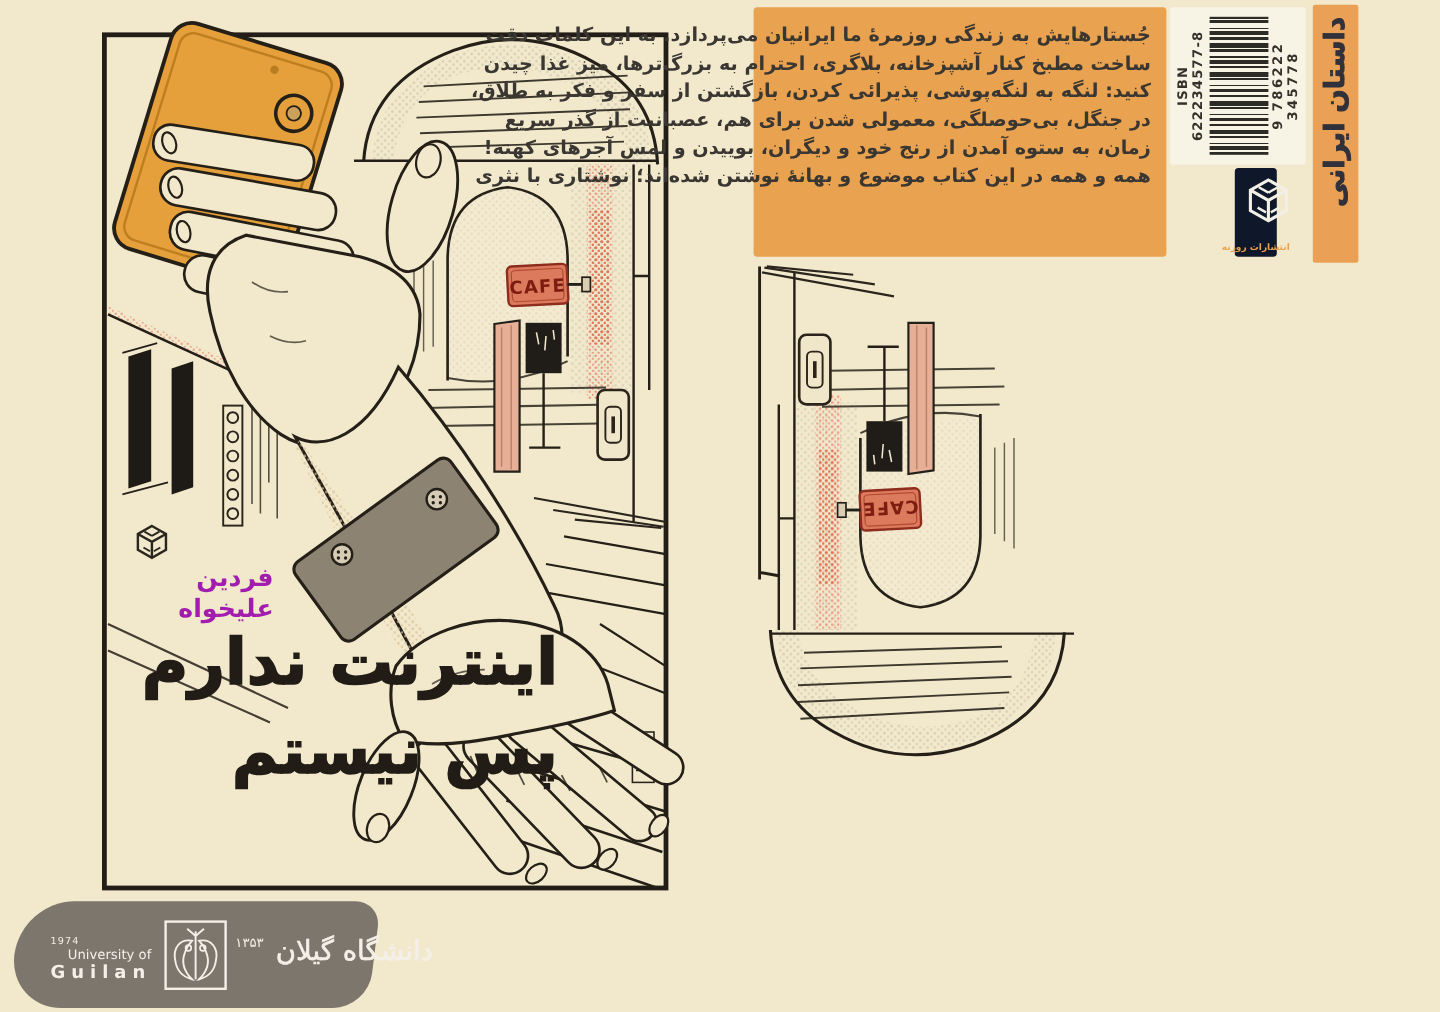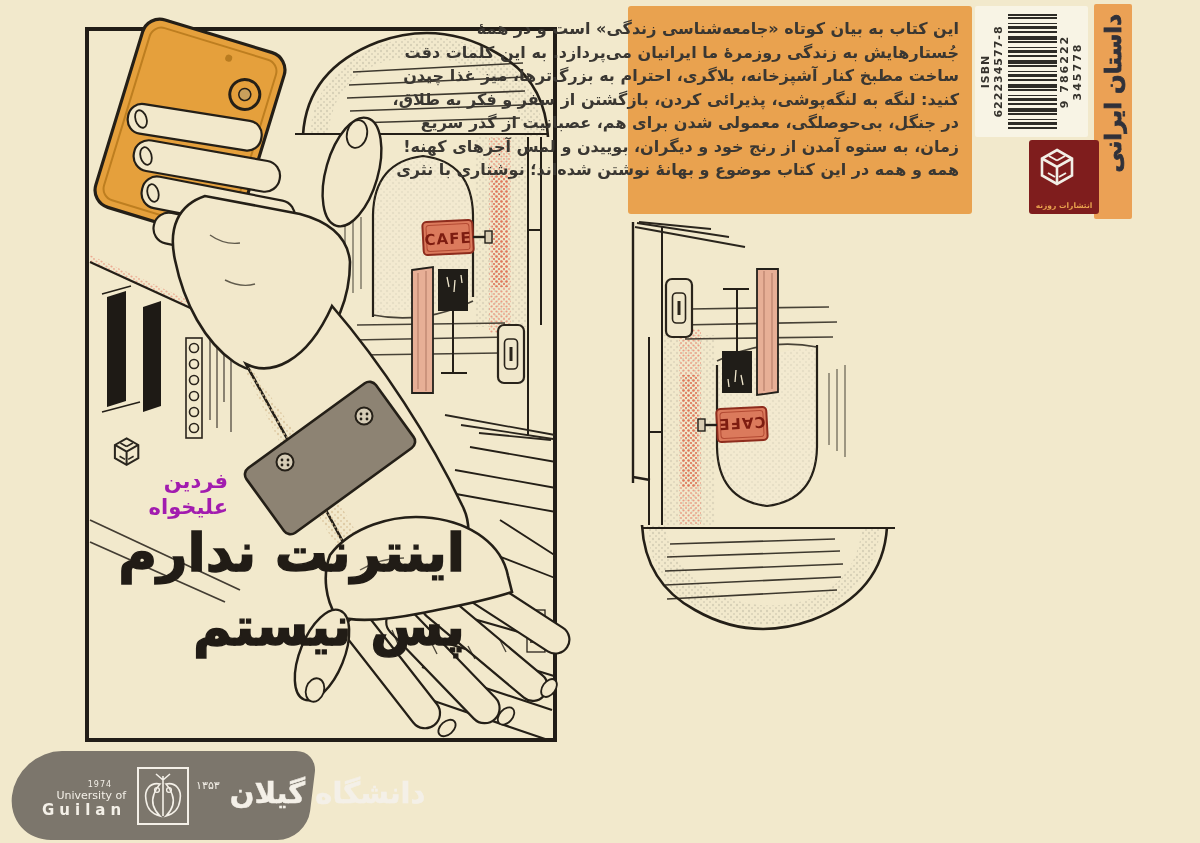--- a/index.html
+++ b/index.html
@@ -65,46 +65,46 @@
   }
   .genre-rot {
     position:absolute; left:-88px; top:88px; width:214px; height:38px;
     transform:rotate(-90deg);
     direction:rtl; text-align:right; line-height:38px; padding-right:10px;
     font-size:23px; font-weight:bold; color:#30313a; letter-spacing:0.5px;
     -webkit-text-stroke:0.8px #30313a; white-space:nowrap;
   }
 
   .publisher-badge {
-    position:absolute; left:1029px; top:140px; width:70px; height:74px;
-    background:#7f1d1d; border-radius:3px;
+    position:absolute; left:1029px; top:140px; width:35px; height:74px;
+    background:#0f172a; border-radius:3px;
     display:flex; flex-direction:column; align-items:center; justify-content:flex-end;
     padding-bottom:4px;
   }
   .publisher-badge svg { position:absolute; top:7px; left:8px; }
   .publisher-name { font-size:7.5px; font-weight:bold; color:#e8a14d; direction:rtl; white-space:nowrap; }
 
   
   .guilan-banner { position:absolute; left:12px; top:751px; width:300px; height:89px; }
   .banner-bg {
     position:absolute; inset:0; background:#7c766c;
     border-radius:46px 22px 30px 46px;
     transform:skewX(-7deg); transform-origin:center;
   }
   .banner-content {
     position:absolute; inset:0; display:flex; align-items:center;
     padding-left:30px; gap:10px; color:#f4f0e8;
   }
   .uni-en { text-align:right; line-height:1.1; position:relative; padding-top:8px; }
-  .uni-en .year-en { font-size:8px; letter-spacing:1px; display:block; text-align:right; margin-right:14px; }
+  .uni-en .year-en { font-size:8px; letter-spacing:1px; display:block; text-align:left; margin-right:14px; }
   .uni-en .line1 { font-size:11px; display:block; }
   .uni-en .line2 { font-size:15px; font-weight:bold; letter-spacing:5px; display:block; }
   .uni-emblem { flex:0 0 auto; }
   .year-fa { font-size:11px; margin-left:-4px; margin-top:-20px; }
-  .uni-fa { font-size:29px; font-weight:bold; direction:rtl; white-space:nowrap; margin-top:-6px;
+  .uni-fa { font-size:23px; font-weight:normal; direction:rtl; white-space:nowrap; margin-top:-6px;
             -webkit-text-stroke:0.5px #f4f0e8; }
 </style>
 </head>
 <body>
 
 <div class="page">
 
   <svg class="artwork" viewBox="0 0 1200 843" xmlns="http://www.w3.org/2000/svg">
     <defs>
       <pattern id="dots-tan" width="6" height="6" patternUnits="userSpaceOnUse">
@@ -291,21 +291,20 @@
     <div>علیخواه</div>
   </div>
   <div class="book-title">
     <div>اینترنت ندارم</div>
     <div>پس نیستم</div>
   </div>
   <div class="book-subtitle">
   </div>
 
   <div class="synopsis-box">
-    <div class="synopsis-line">این کتاب به بیان کوتاه «جامعه‌شناسی زندگی» است و در همهٔ</div>
     <div class="synopsis-line">جُستارهایش به زندگی روزمرهٔ ما ایرانیان می‌پردازد. به این کلمات دقت</div>
     <div class="synopsis-line">ساخت مطبخ کنار آشپزخانه، بلاگری، احترام به بزرگ‌ترها، میز غذا چیدن</div>
     <div class="synopsis-line">کنید: لنگه به لنگه‌پوشی، پذیرائی کردن، بازگشتن از سفر و فکر به طلاق،</div>
     <div class="synopsis-line">در جنگل، بی‌حوصلگی، معمولی شدن برای هم، عصبانیت از گذر سریع</div>
     <div class="synopsis-line">زمان، به ستوه آمدن از رنج خود و دیگران، بوییدن و لمس آجرهای کهنه!</div>
     <div class="synopsis-line">همه و همه در این کتاب موضوع و بهانهٔ نوشتن شده‌اند؛ نوشتاری با نثری</div>
   </div>
 
   <div class="barcode-panel">
     <div class="barcode-rot">

